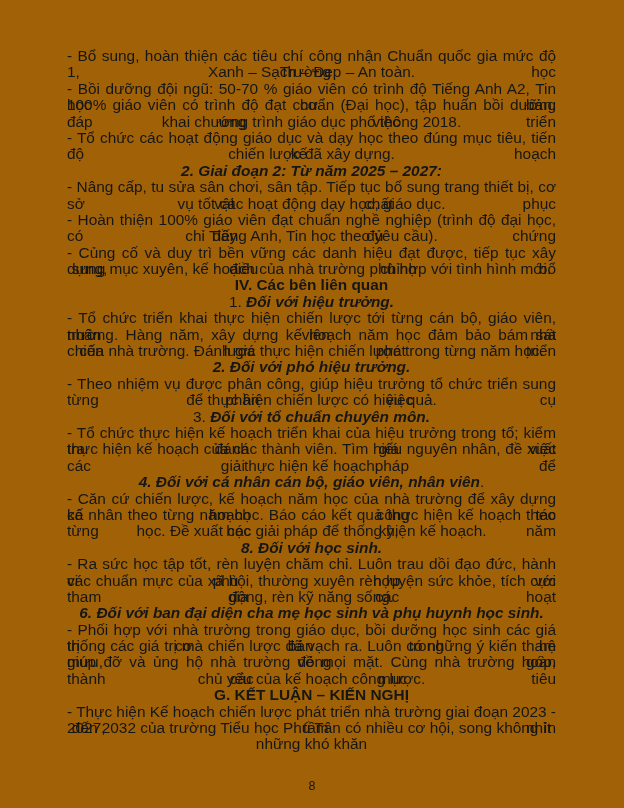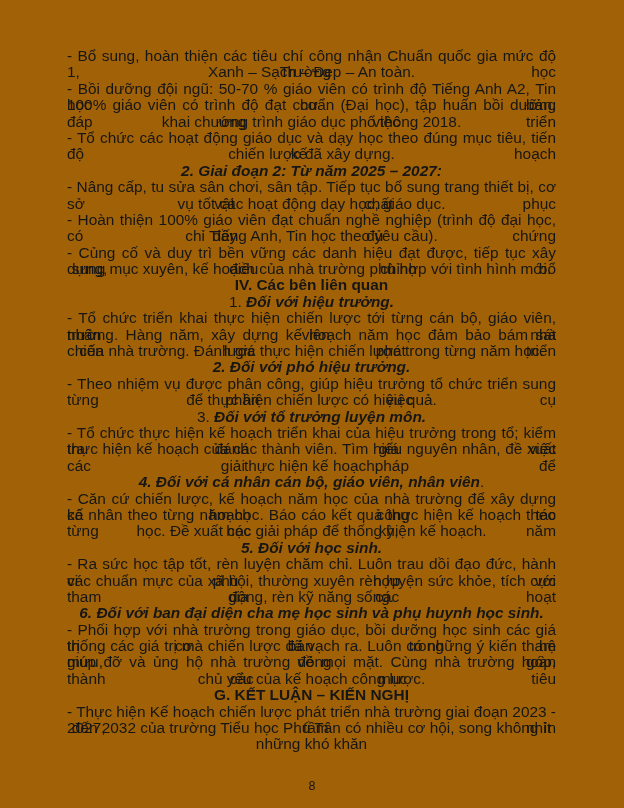--- a/index.html
+++ b/index.html
@@ -94,37 +94,37 @@
         <div class="line"><span class="s-r">của nhà trường. Đánh giá thực hiện chiến lược trong từng năm học.</span></div>
       </div>
       <div class="block">
         <div class="line"><span class="s-bi">2. Đối với phó hiệu trưởng.</span></div>
       </div>
       <div class="block">
         <div class="line j"><span class="s-r">- Theo nhiệm vụ được phân công, giúp hiệu trưởng tổ chức triển sung từng phần việc cụ</span></div>
         <div class="line"><span class="s-r">để thực hiện chiến lược có hiệu quả.</span></div>
       </div>
       <div class="block">
-        <div class="line"><span class="s-r">3. </span><span class="s-bi">Đối với tổ trưởng luyện môn.</span></div>
+        <div class="line"><span class="s-r">3. </span><span class="s-bi">Đối với tổ chuẩn chuyên môn.</span></div>
       </div>
       <div class="block">
         <div class="line j"><span class="s-r">- Tổ chức thực hiện kế hoạch triển khai của hiệu trưởng trong tổ; kiểm tra đánh giá việc</span></div>
         <div class="line j"><span class="s-r">thực hiện kế hoạch của các thành viên. Tìm hiểu nguyên nhân, đề xuất các giải pháp để</span></div>
         <div class="line"><span class="s-r">thực hiện kế hoạch.</span></div>
       </div>
       <div class="block">
         <div class="line"><span class="s-bi">4. Đối với cá nhân cán bộ, giáo viên, nhân viên</span><span class="s-r">.</span></div>
       </div>
       <div class="block">
         <div class="line j"><span class="s-r">- Căn cứ chiến lược, kế hoạch năm học của nhà trường để xây dựng kế hoạch công tác</span></div>
         <div class="line j"><span class="s-r">cá nhân theo từng năm học. Báo cáo kết quả thực hiện kế hoạch theo từng học kỳ, năm</span></div>
         <div class="line"><span class="s-r">học. Đề xuất các giải pháp để thống hiện kế hoạch.</span></div>
       </div>
       <div class="block">
-        <div class="line"><span class="s-bi">5. Đối với học sinh.</span></div>
+        <div class="line"><span class="s-bi">8. Đối với học sinh.</span></div>
       </div>
       <div class="block">
         <div class="line j"><span class="s-r">- Ra sức học tập tốt, rèn luyện chăm chỉ. Luôn trau dồi đạo đức, hành vi phù hợp với</span></div>
         <div class="line j"><span class="s-r">các chuẩn mực của xã hội, thường xuyên rèn luyện sức khỏe, tích cực tham gia các hoạt</span></div>
         <div class="line"><span class="s-r">động, rèn kỹ năng sống.</span></div>
       </div>
       <div class="block">
         <div class="line"><span class="s-bi">6. Đối với ban đại diện cha mẹ học sinh và phụ huynh học sinh.</span></div>
       </div>
       <div class="block">

